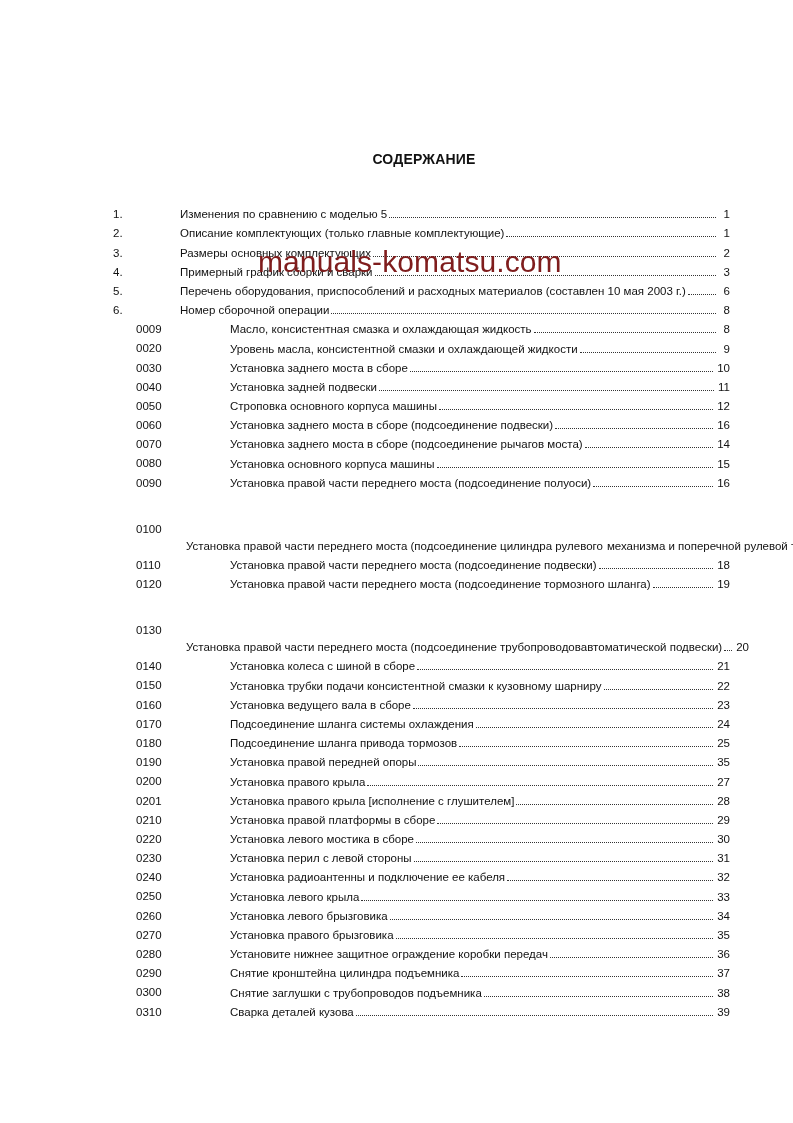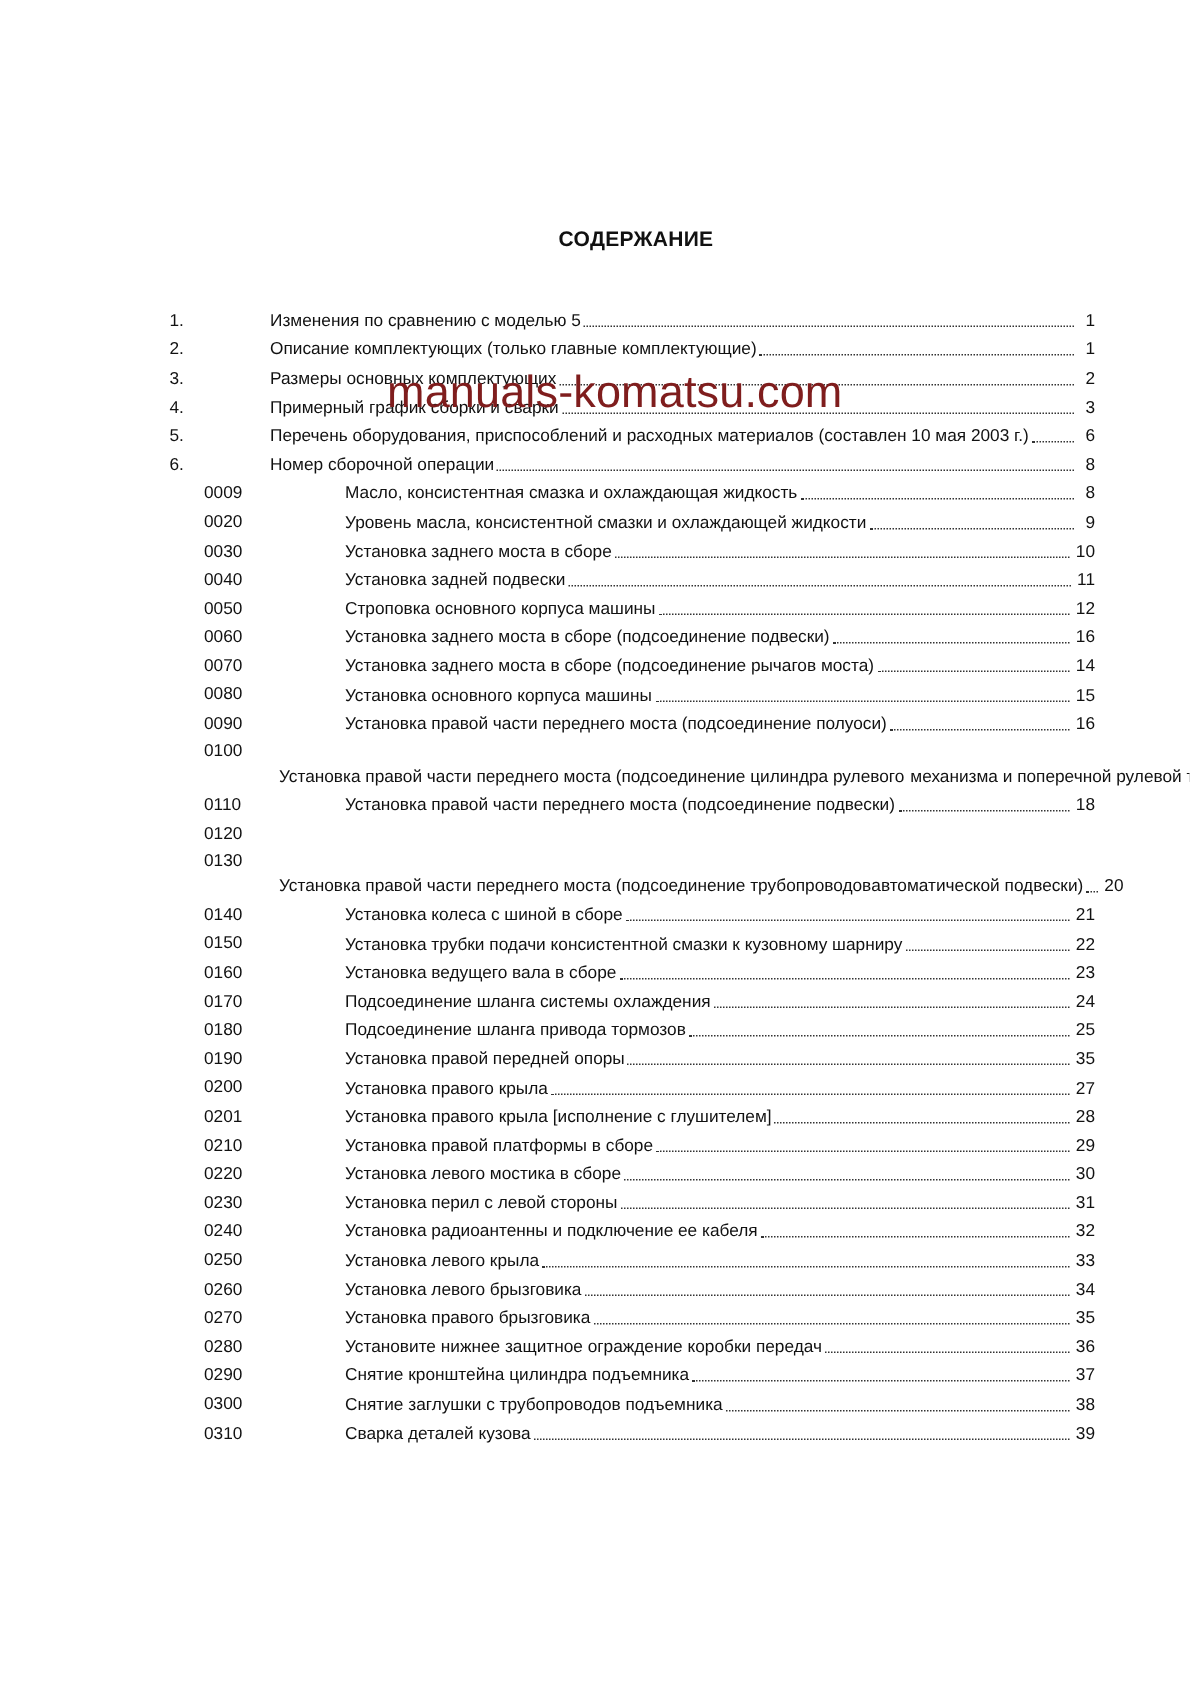--- a/index.html
+++ b/index.html
@@ -34,20 +34,21 @@
       line-height: 16px;
     }
     .toc-row {
       display: flex;
       align-items: flex-end;
       height: 19.2px;
       position: relative;
     }
     .toc-row.wrap {
       height: 35px;
+      margin-top: 28px;
     }
     .num {
       width: 23px;
       flex: 0 0 23px;
     }
     .code {
       flex: 0 0 40px;
       width: 40px;
       margin-left: 23px;
       margin-right: 10px;
@@ -244,20 +245,25 @@
   <div class="toc-row">
     <span class="code">0110</span>
     <div class="entry">
         <span class="entry-text">Установка правой части переднего моста (подсоединение подвески)</span>
         <span class="dots"></span>
         <span class="page">18</span>
       </div>
   </div>
   <div class="toc-row">
     <span class="code">0120</span>
+    <div class="entry">
+        <span class="entry-text">Установка правой части переднего моста (подсоединение тормозного шланга)</span>
+        <span class="dots"></span>
+        <span class="page">19</span>
+      </div>
   </div>
   <div class="toc-row wrap">
     <span class="code">0130</span>
     <div class="entry-block">
       <span class="line1">Установка правой части переднего моста (подсоединение трубопроводов</span>
       <div class="line2">
           <span class="entry-text">автоматической подвески)</span>
           <span class="dots"></span>
           <span class="page">20</span>
         </div>

